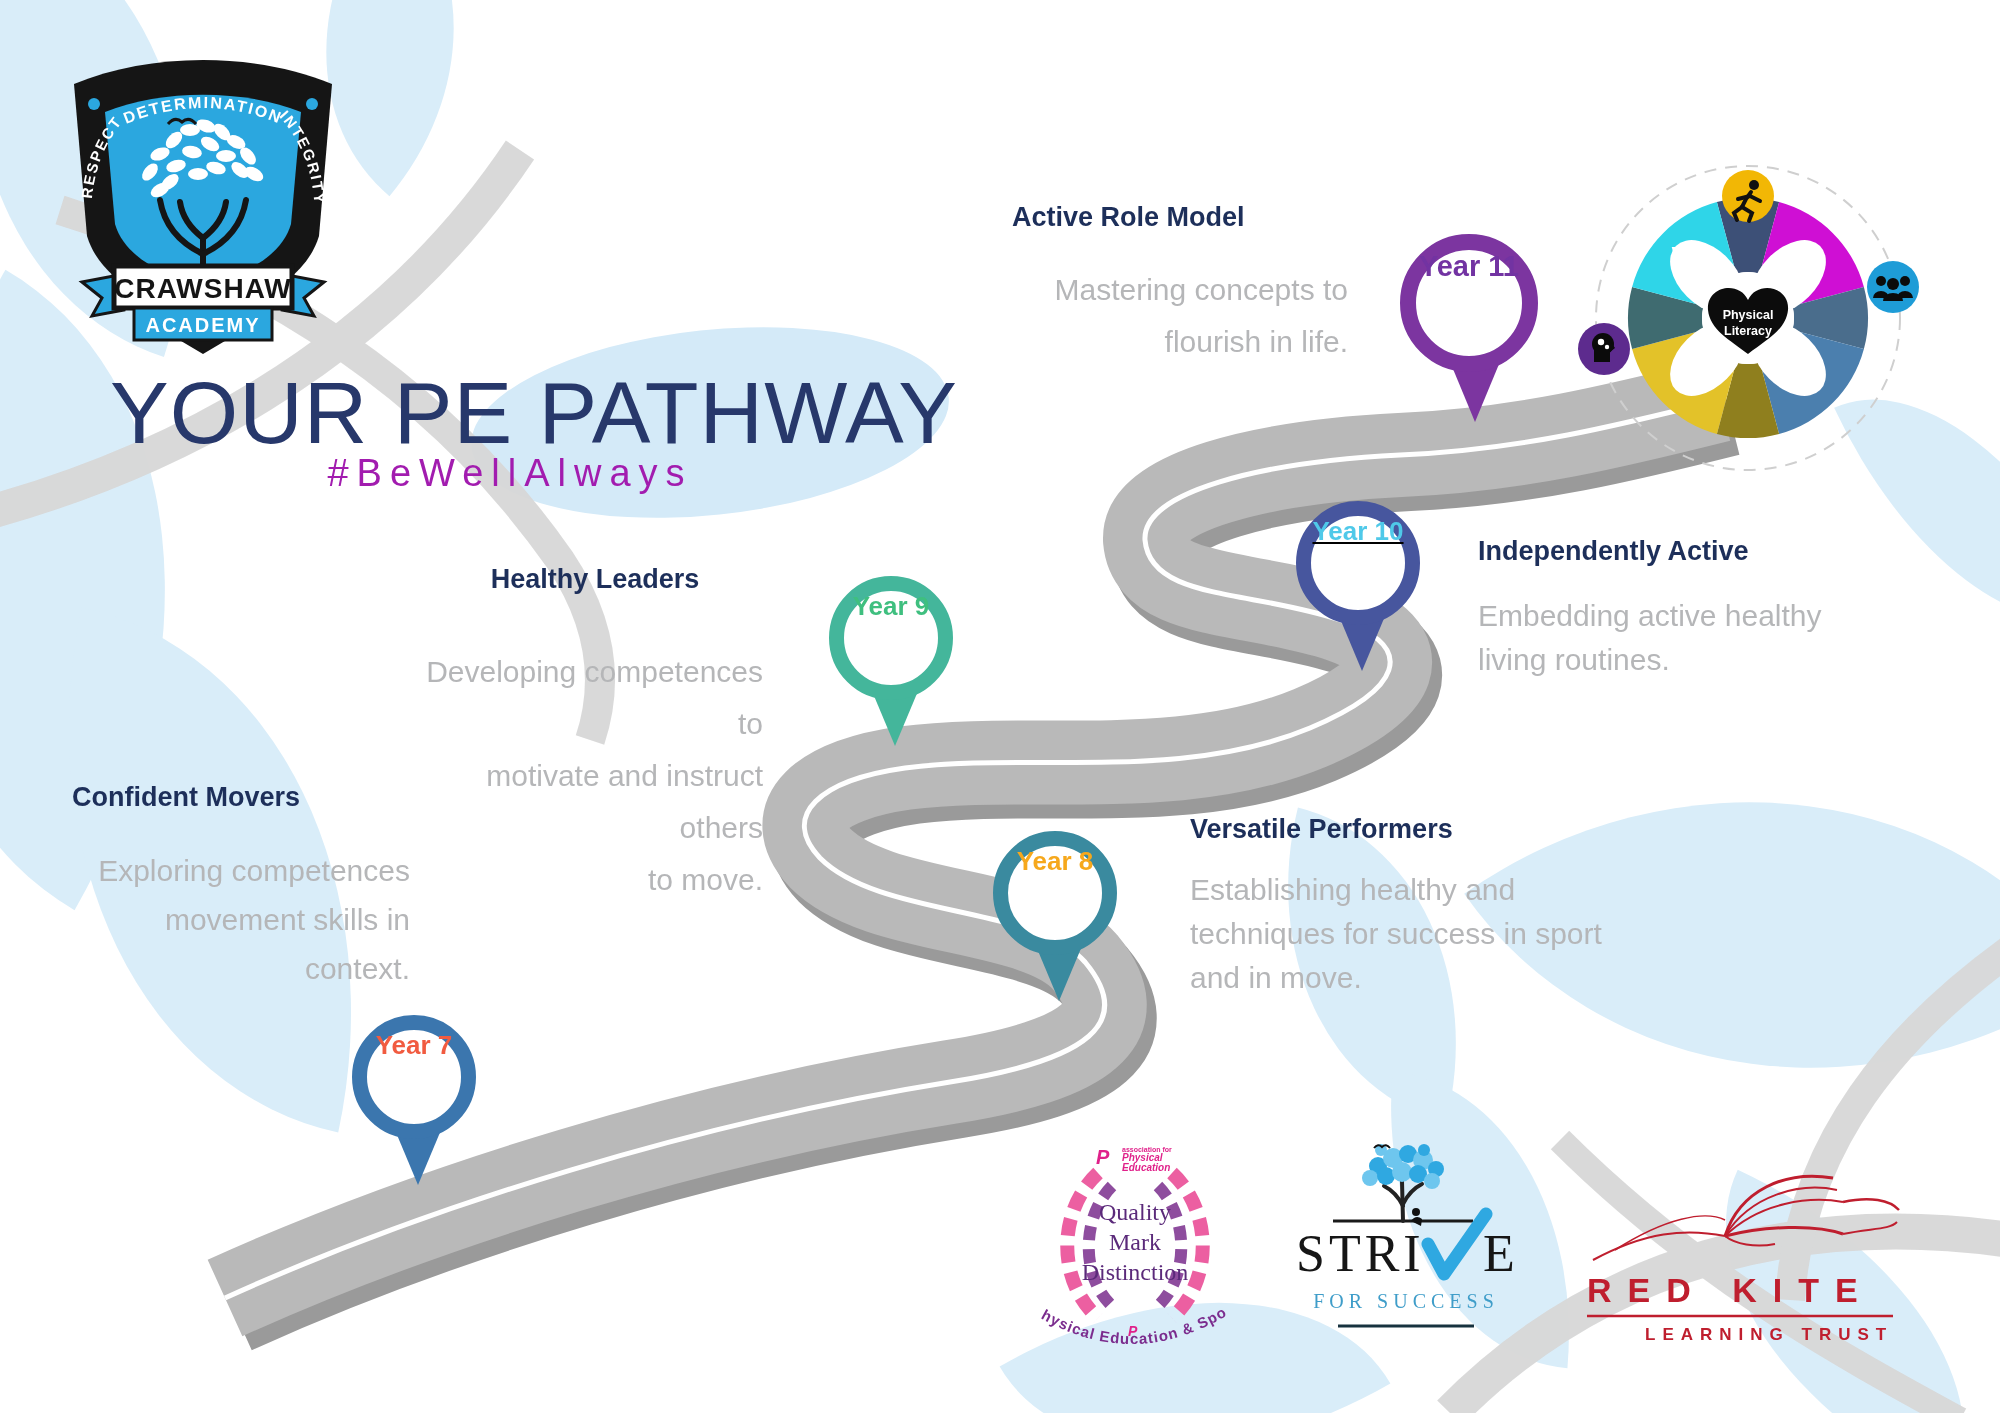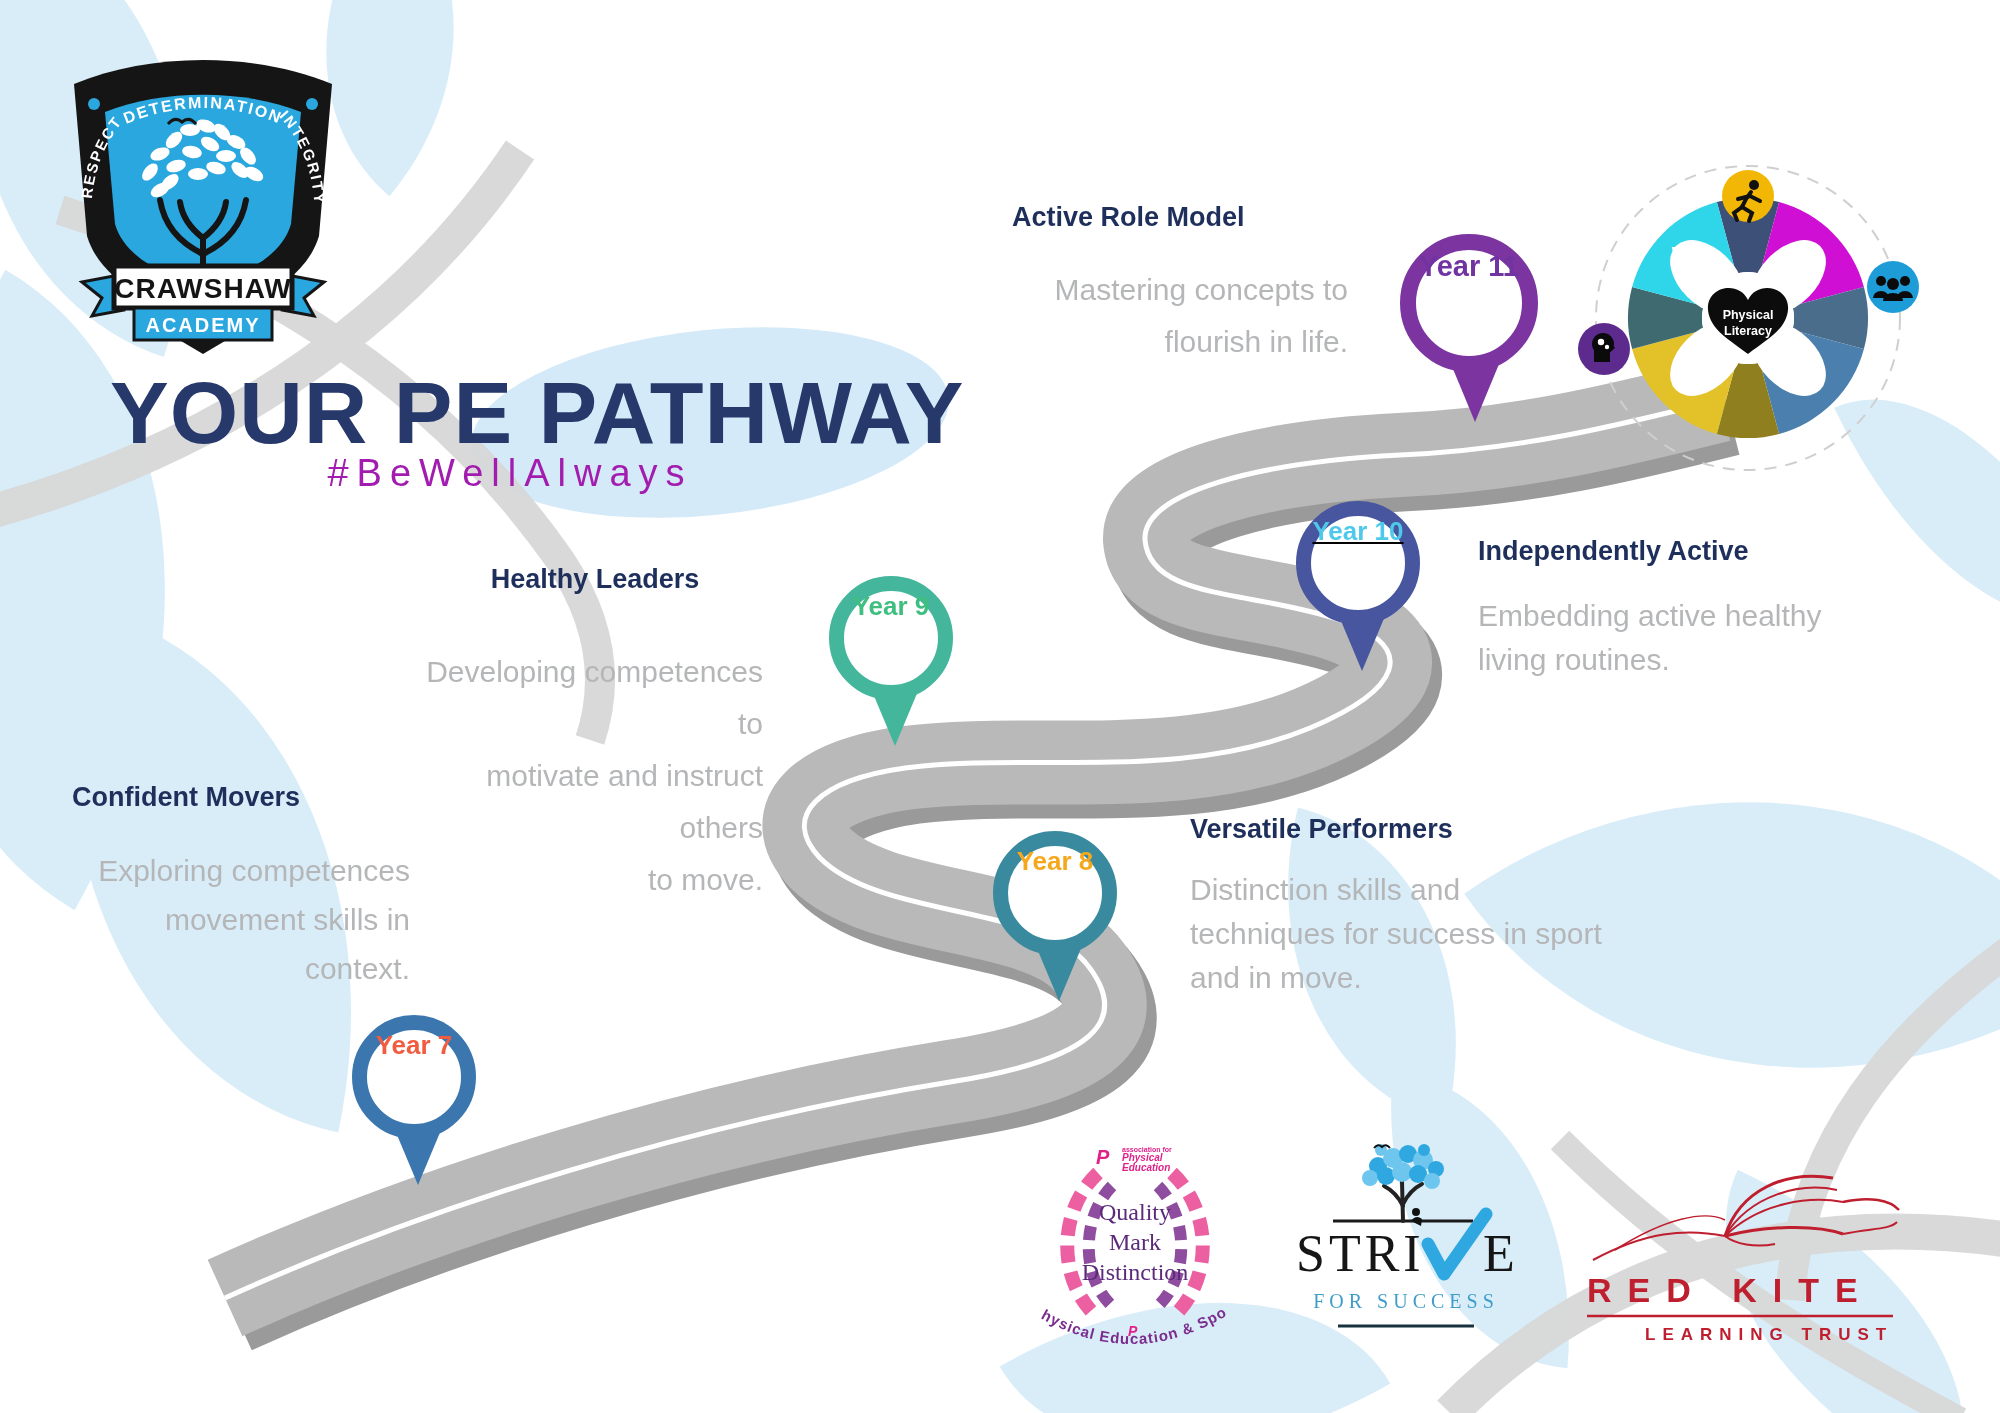--- a/index.html
+++ b/index.html
@@ -1,21 +1,21 @@
 <!DOCTYPE html>
 <html><head>
 <meta charset="utf-8">
 <style>
   html,body{margin:0;padding:0;background:#fff;}
   .canvas{position:relative;width:2000px;height:1413px;overflow:hidden;background:#fff;
           font-family:"Liberation Sans", sans-serif;}
   .leaf{position:absolute;background:#d9edf9;border-radius:0 100% 0 100%;z-index:0;}
   .blob{position:absolute;background:#d4eaf8;border-radius:50%;z-index:0;}
   .bgsvg{position:absolute;left:0;top:0;z-index:1;}
-  .title{position:absolute;left:110px;top:362px;font-size:88px;font-weight:700;color:#27386b;
+  .title{position:absolute;left:110px;top:362px;font-size:88px;font-weight:400;color:#27386b;
          letter-spacing:1px;z-index:3;white-space:nowrap;}
   .hashtag{position:absolute;left:290px;top:452px;width:440px;text-align:center;font-size:38px;
            font-weight:400;color:#a21caf;letter-spacing:8px;z-index:3;white-space:nowrap;}
   .stage-heading{position:absolute;font-weight:700;font-size:27px;color:#1d2f5a;
                  white-space:nowrap;z-index:3;}
   .stage-body{position:absolute;font-size:30px;color:#b5b6b8;z-index:3;}
   .s1h{left:72px;top:782px;}
   .s1b{left:70px;top:846px;width:340px;text-align:right;line-height:49px;}
   .s2h{left:1190px;top:814px;}
   .s2b{left:1190px;top:868px;width:480px;text-align:left;line-height:44px;}
@@ -141,21 +141,21 @@
 
   <div class="stage-heading s1h">Confident Movers</div>
   <div class="stage-body s1b">
     <div>Exploring competences</div>
     <div>movement skills in</div>
     <div>context.</div>
   </div>
 
   <div class="stage-heading s2h">Versatile Performers</div>
   <div class="stage-body s2b">
-    <div>Distinction skills and</div>
+    <div>Establishing healthy and</div>
     <div>techniques for success in sport</div>
     <div>and in move.</div>
   </div>
 
   <div class="stage-heading s3h">Healthy Leaders</div>
   <div class="stage-body s3b">
     <div>Developing competences to</div>
     <div>motivate and instruct others</div>
     <div>to move.</div>
   </div>

